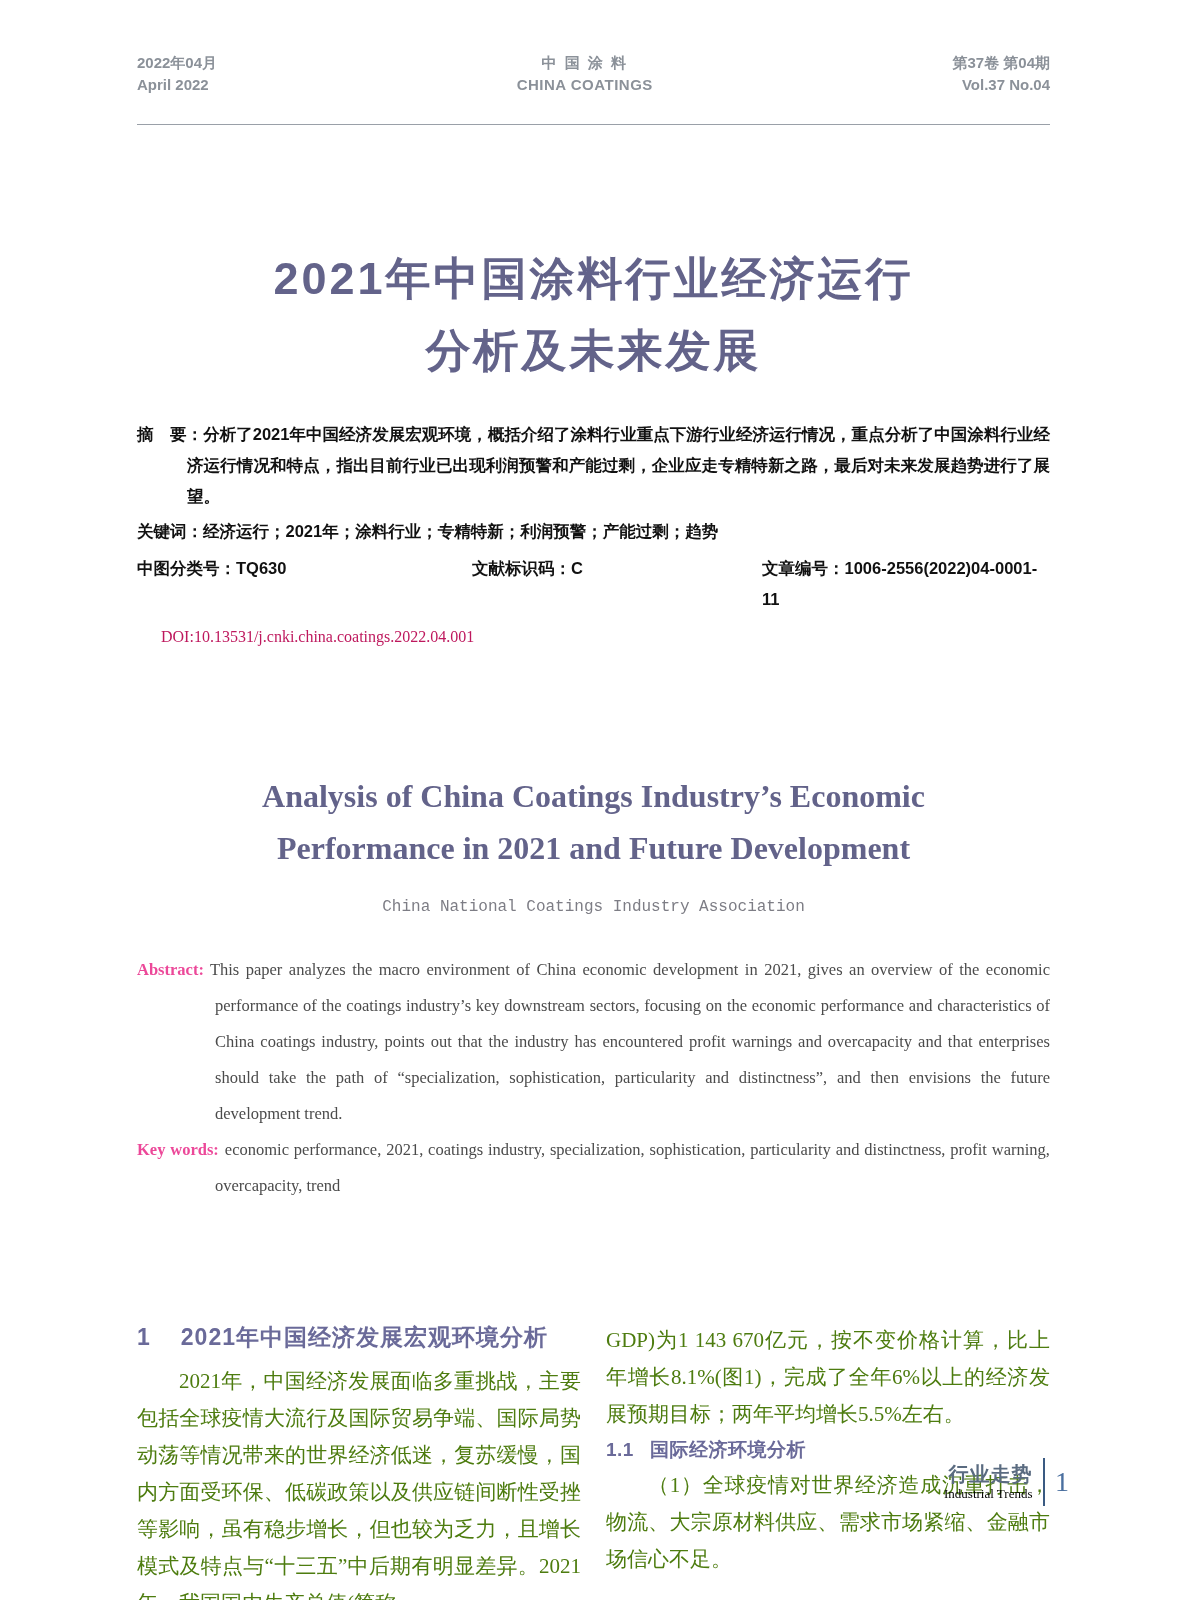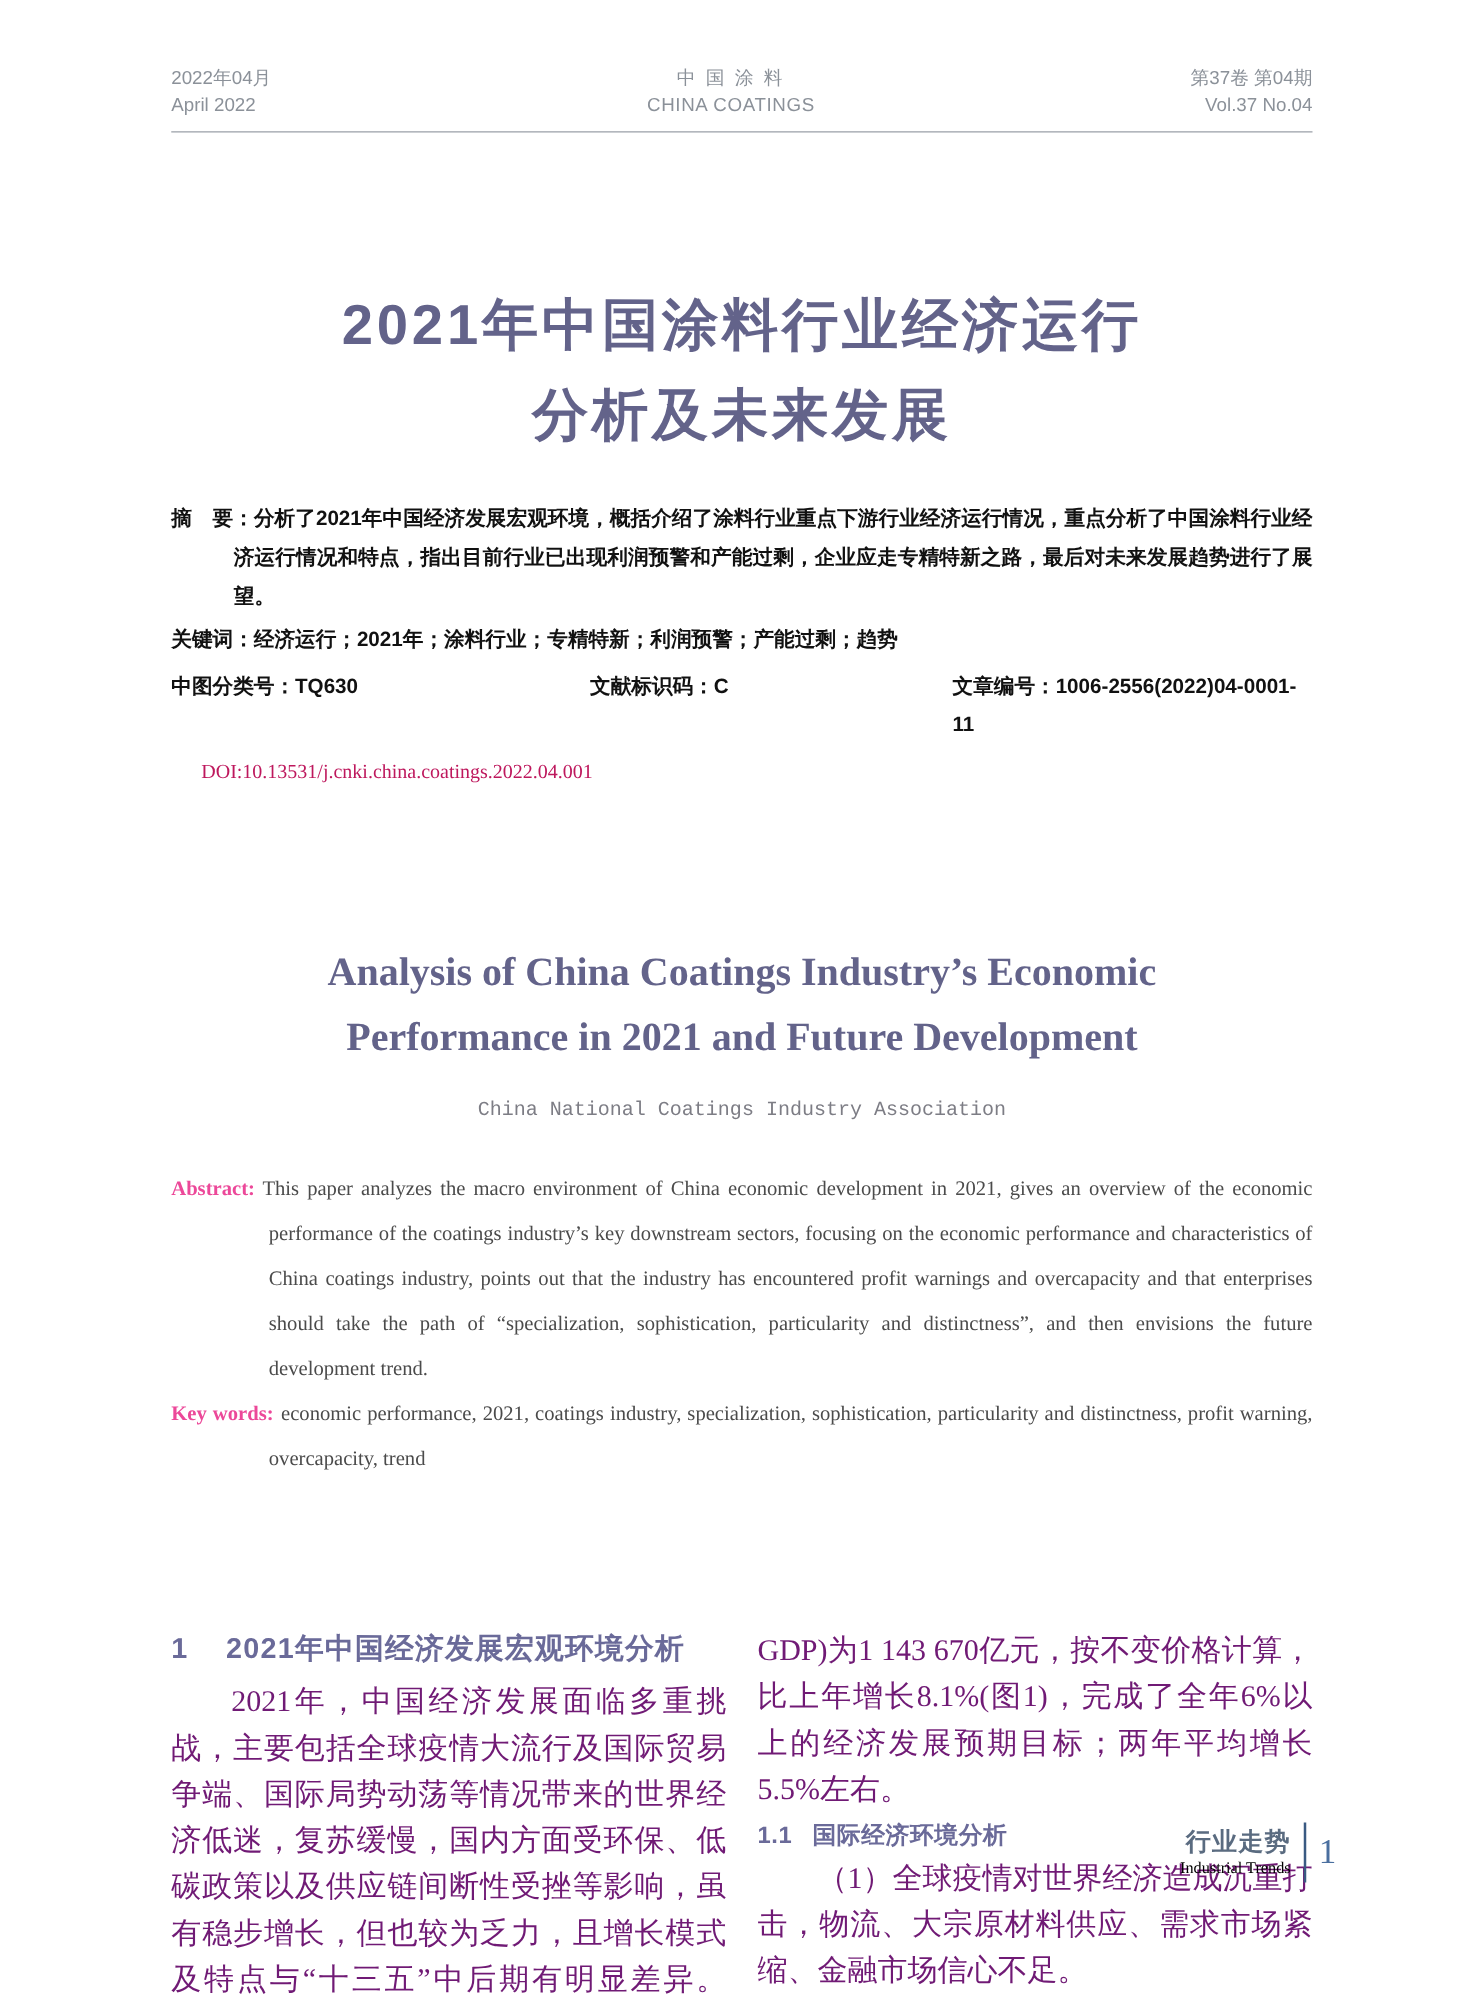--- a/index.html
+++ b/index.html
@@ -10,25 +10,25 @@
     font-family: "Liberation Serif", "DejaVu Serif", serif;
     color: #1c1c1c;
     overflow: hidden;
   }
   .content { width: 913px; margin: 0 auto; position: relative; }
 
   
   .jheader {
     margin-top: 52px;
     display: flex; justify-content: space-between; align-items: flex-end;
-    padding-bottom: 9px;
+    padding-bottom: 28px;
     border-bottom: 1.5px solid #9aa0a8;
     color: #8b9199;
     font-family: "Liberation Sans", "DejaVu Sans", sans-serif;
-    font-size: 15px; line-height: 22px;
+    font-size: 15px; line-height: 22px; font-weight: bold;
   }
   .jheader .cell { white-space: nowrap; }
   .jheader .c-left { text-align: left; }
   .jheader .c-center { text-align: center; letter-spacing: 2px; }
   .jheader .c-center .en { letter-spacing: 0.5px; }
   .jheader .c-right { text-align: right; }
 
   
   .title-cn {
     margin-top: 118px;
@@ -100,22 +100,22 @@
   
   .columns {
     margin-top: 118px;
     display: flex;
     gap: 25px;
   }
   .col { width: 444px; }
   .col-right { flex: 1; }
   .body-text {
     font-family: "Liberation Serif", "DejaVu Serif", serif;
-    font-size: 24px; line-height: 37px;
-    color: #701a75;
+    font-size: 21px; line-height: 37px;
+    color: #4d7c0f;
     text-align: justify;
   }
   .indent { text-indent: 2em; }
   h2.sec {
     font-family: "Liberation Sans", "DejaVu Sans", sans-serif;
     color: #6a6a99;
     font-size: 23px; font-weight: bold;
     margin-bottom: 10px;
     letter-spacing: 1px;
   }

